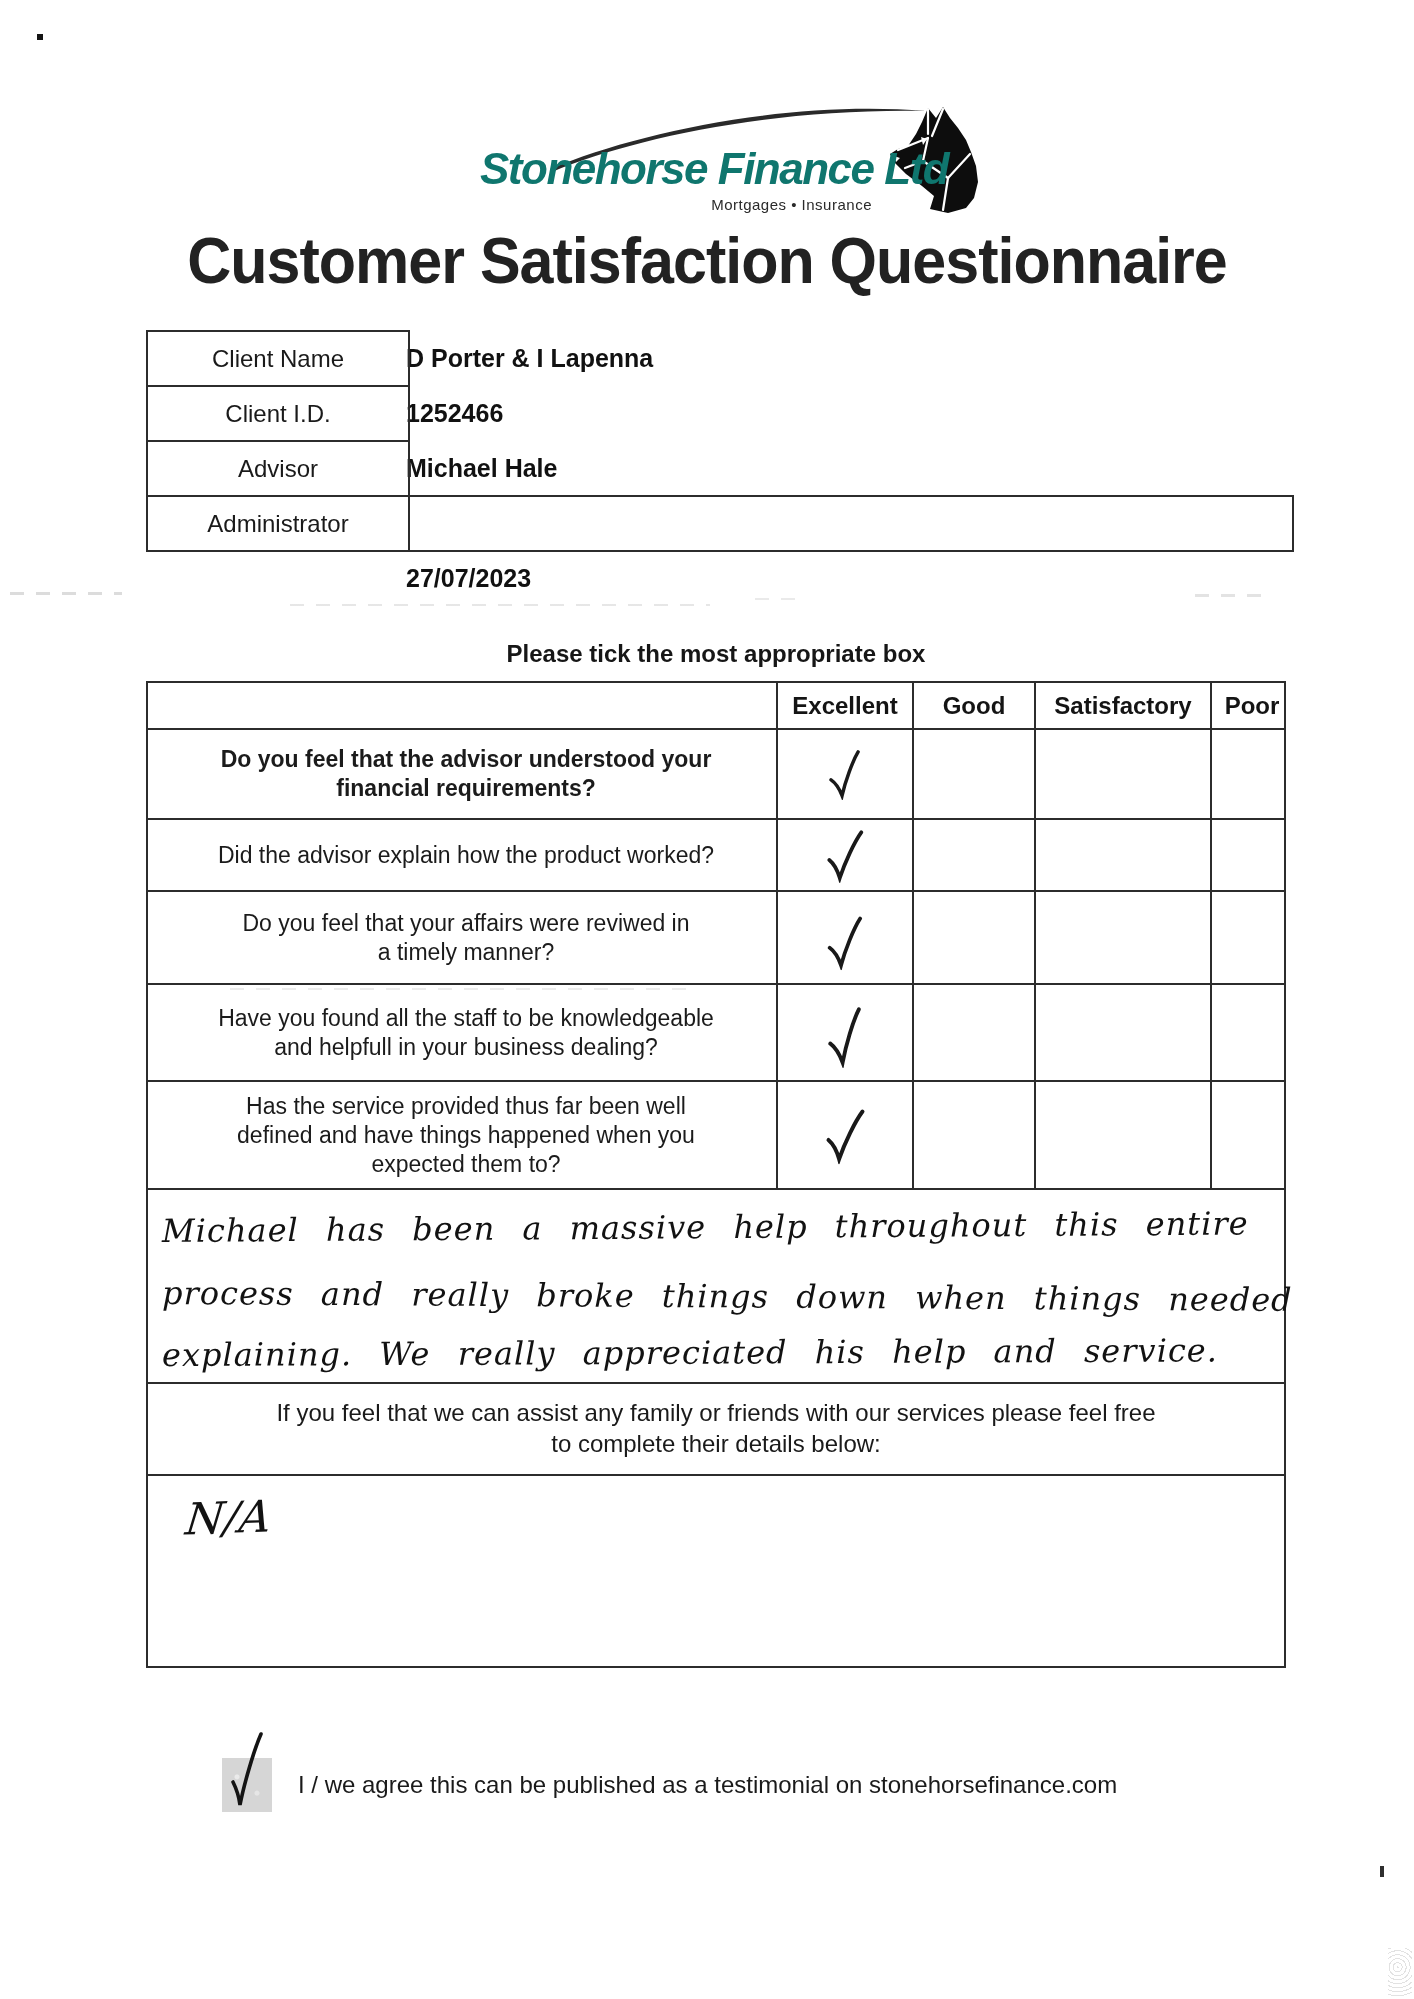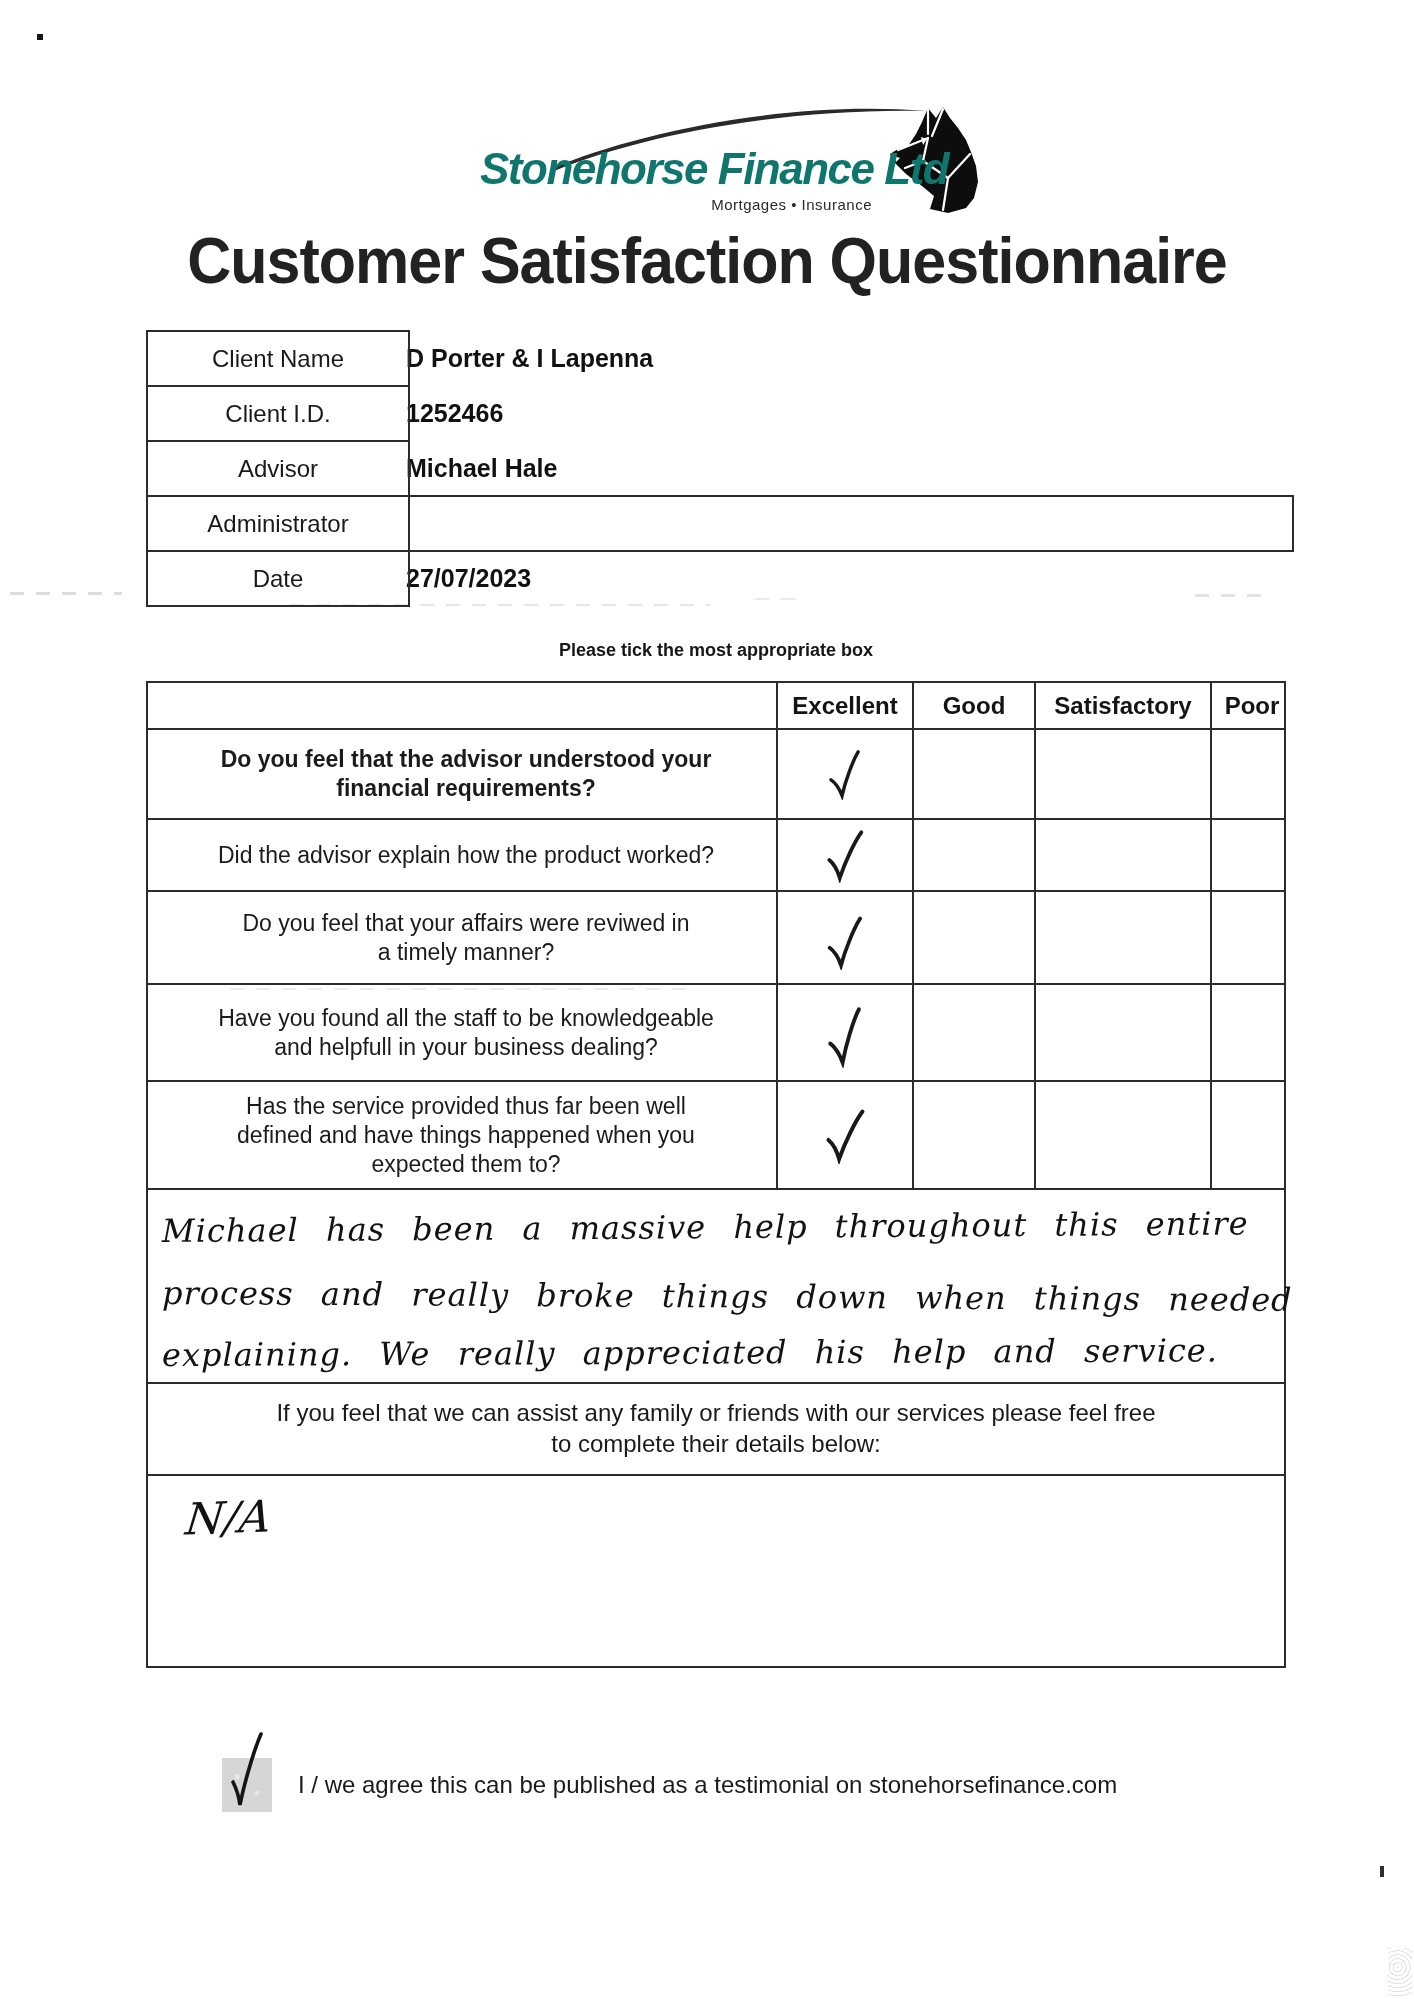--- a/index.html
+++ b/index.html
@@ -48,21 +48,21 @@
     position:absolute; left:258px; top:0; height:57px; display:flex; align-items:center;
     font-size:25px; font-weight:bold; color:#111; z-index:1; padding-left:2px; white-space:nowrap;
   }
   .cvaluebox {
     position:absolute; left:262px; top:0; width:886px; height:57px; box-sizing:border-box;
     border:2px solid #2c2c2c; z-index:1;
   }
   
   .instruction {
     position:absolute; left:146px; top:640px; width:1140px; text-align:center;
-    font-size:18px; font-weight:bold; color:#161616;
+    font-size:24px; font-weight:bold; color:#161616;
   }
   .rtable {
     position:absolute; left:146px; top:681px; width:1140px; box-sizing:border-box;
     border:2px solid #2c2c2c;
   }
   .rrow { display:grid; grid-template-columns:620px 136px 122px 176px 82px; border-top:2px solid #2c2c2c;padding-left:8px; }
   .rrow.first { border-top:none; }
   .rcell { border-left:2px solid #2c2c2c; display:flex; align-items:center; justify-content:center; overflow:visible; }
   .rcell.qcol { border-left:none; text-align:center; padding:0 52px; line-height:29px; font-size:23px; color:#1b1b1b; }
   .hrow { height:45px; }
@@ -156,21 +156,20 @@
     <div class="crow">
       <div class="clabel">Advisor</div>
       <div class="cvalue">Michael Hale</div>
     </div>
     <div class="crow">
       <div class="clabel">Administrator</div>
       <div class="cvaluebox"></div>
       <div class="cvalue"></div>
     </div>
     <div class="crow">
-      <div class="clabel">Date</div>
       <div class="cvalue">27/07/2023</div>
     </div>
   </div>
 
   <div class="instruction">Please tick the most appropriate box</div>
 
   <div class="rtable">
 
     <div class="rrow hrow first">
       <div class="rcell qcol"></div>

